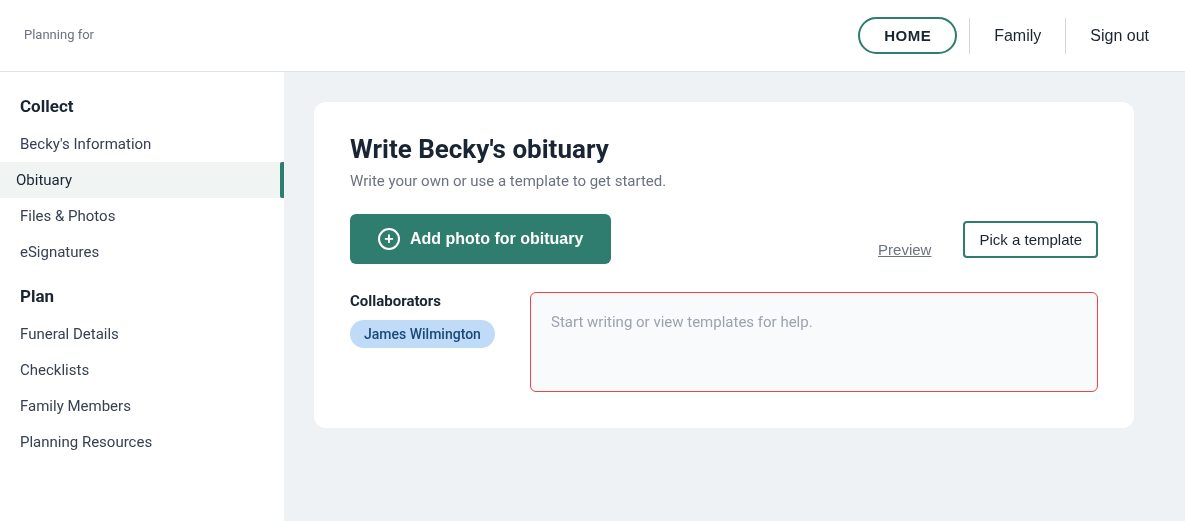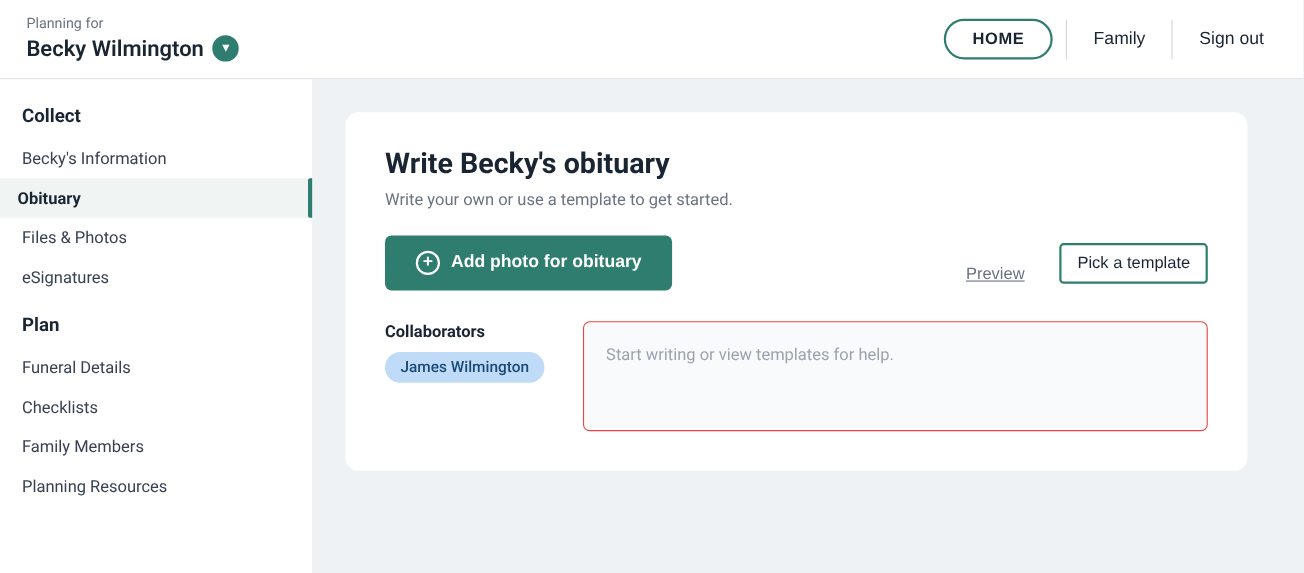--- a/index.html
+++ b/index.html
@@ -117,21 +117,21 @@
       padding: 9px 20px;
       font-size: 15px;
       color: #374151;
       cursor: pointer;
       text-decoration: none;
       position: relative;
     }
     .sidebar-item.active {
       background: #f0f4f3;
       color: #1a2533;
-      font-weight: 700;
+      font-weight: 400;
       padding-left: 16px;
     }
     .sidebar-item.active::after {
       content: '';
       position: absolute;
       right: 0;
       top: 0;
       bottom: 0;
       width: 4px;
       background: #2e7d6e;
@@ -254,24 +254,20 @@
       font-size: 15px;
       color: #9ca3af;
     }
   </style>
 </head>
 <body>
 
 <div class="header">
   <div class="header-left">
     <span class="planning-for-label">Planning for</span>
-    <div class="person-name-row">
-      <span class="person-name">Becky Wilmington</span>
-      <div class="chevron-down-icon"></div>
-    </div>
   </div>
   <div class="header-right">
     <button class="home-btn">HOME</button>
     <div class="header-divider"></div>
     <button class="account-link">Family</button>
     <div class="header-divider"></div>
     <button class="signout-link">Sign out</button>
   </div>
 </div>
 

